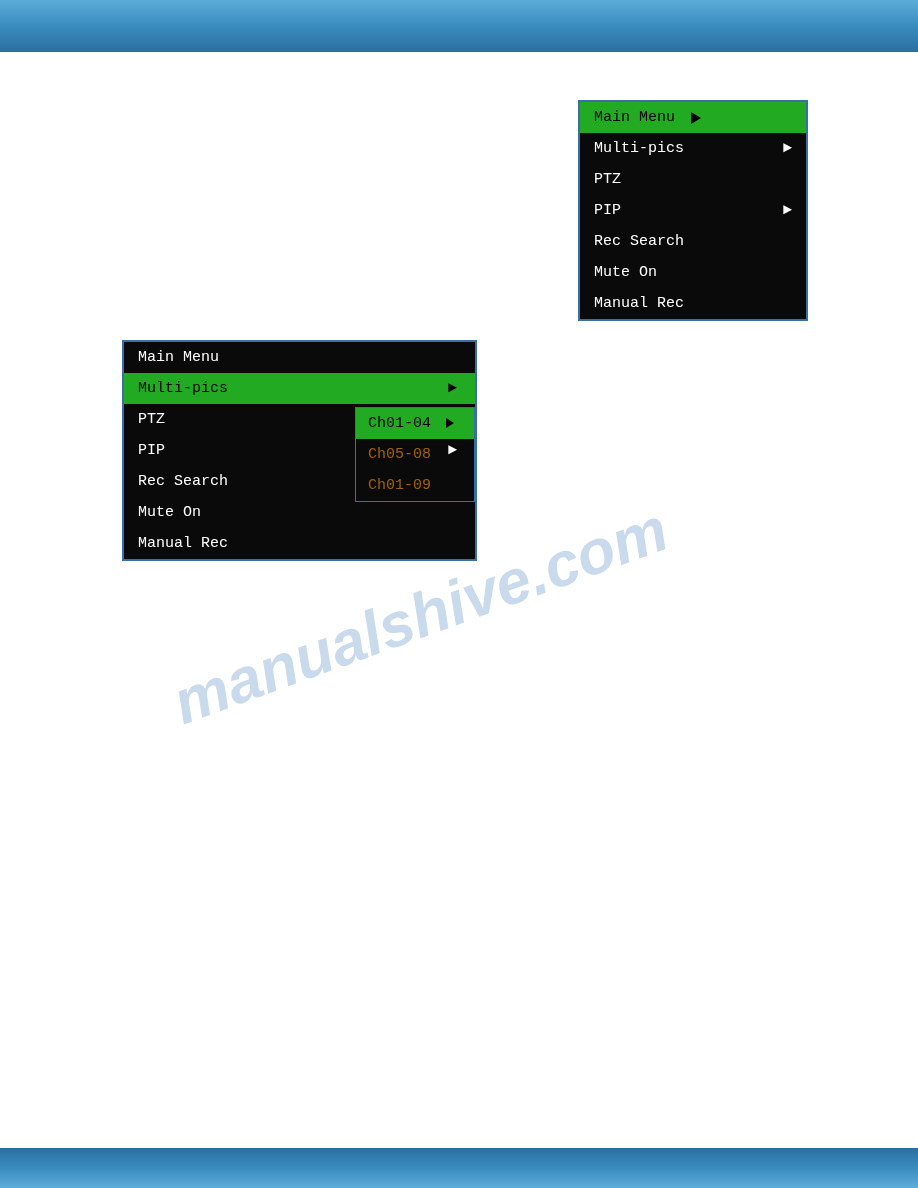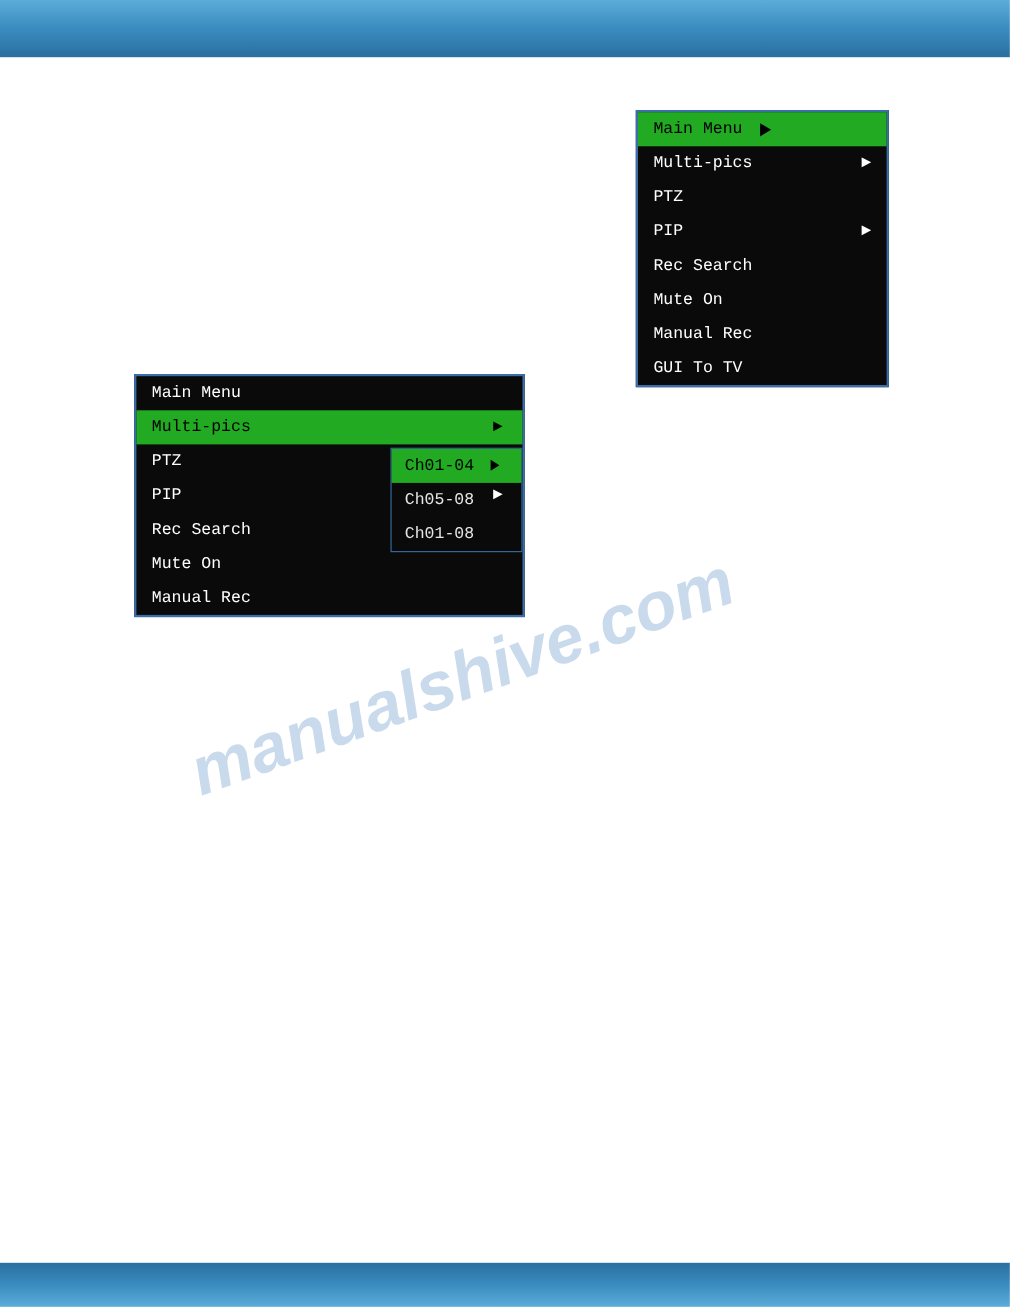--- a/index.html
+++ b/index.html
@@ -82,21 +82,21 @@
       position: absolute;
       right: 0;
       top: 34px;
       width: 120px;
       background: #0a0a0a;
       border: 1px solid #3a6ea8;
     }
 
     .left-submenu .sub-item {
       padding: 7px 12px;
-      color: #e5e5e5;
+      color: #a16207;
       font-size: 15px;
       cursor: pointer;
     }
 
     .left-submenu .sub-item.active {
       background: #22aa22;
       color: #000000;
     }
 
     
@@ -149,21 +149,21 @@
 
     <div class="left-submenu">
       <div class="sub-item active">
         <span>Ch01-04</span>
         <span style="display:inline-block;width:0;height:0;border-top:5px solid transparent;border-bottom:5px solid transparent;border-left:8px solid #000;margin-left:6px;vertical-align:middle;"></span>
       </div>
       <div class="sub-item">
         <span>Ch05-08</span>
       </div>
       <div class="sub-item">
-        <span>Ch01-08</span>
+        <span>Ch01-09</span>
       </div>
     </div>
   </div>
 
   <div class="menu-item">
     <span>PTZ</span>
   </div>
 
   <div class="menu-item">
     <span>PIP</span>
@@ -212,16 +212,13 @@
   <div class="menu-item">
     <span>Mute On</span>
   </div>
 
   <div class="menu-item">
     <span>Manual Rec</span>
   </div>
 
 
 
-  <div class="menu-item">
-    <span>GUI To TV</span>
-  </div>
 </div>
 
 </body></html>

